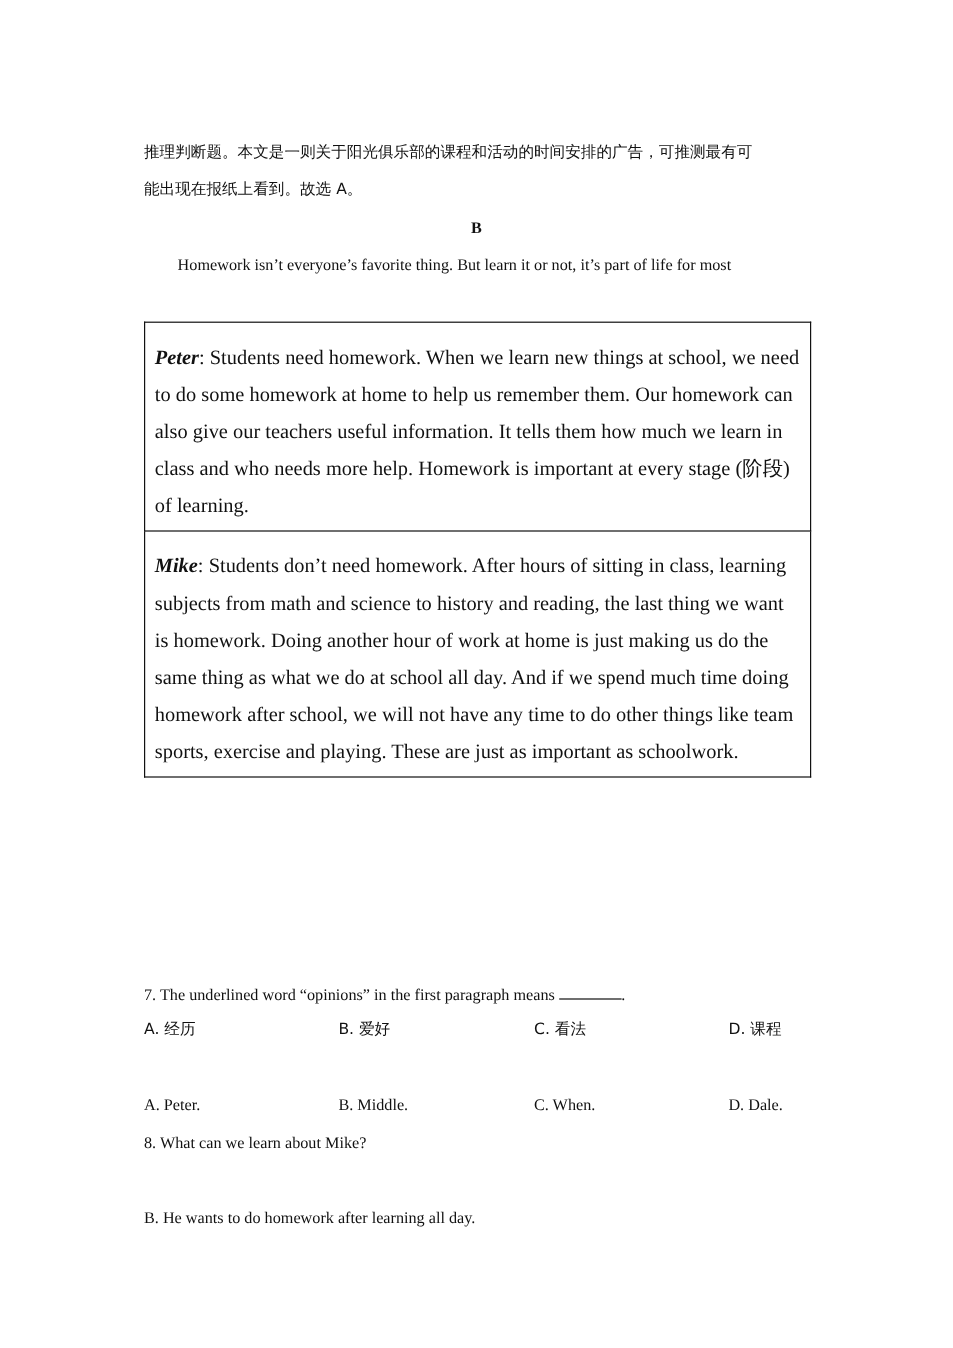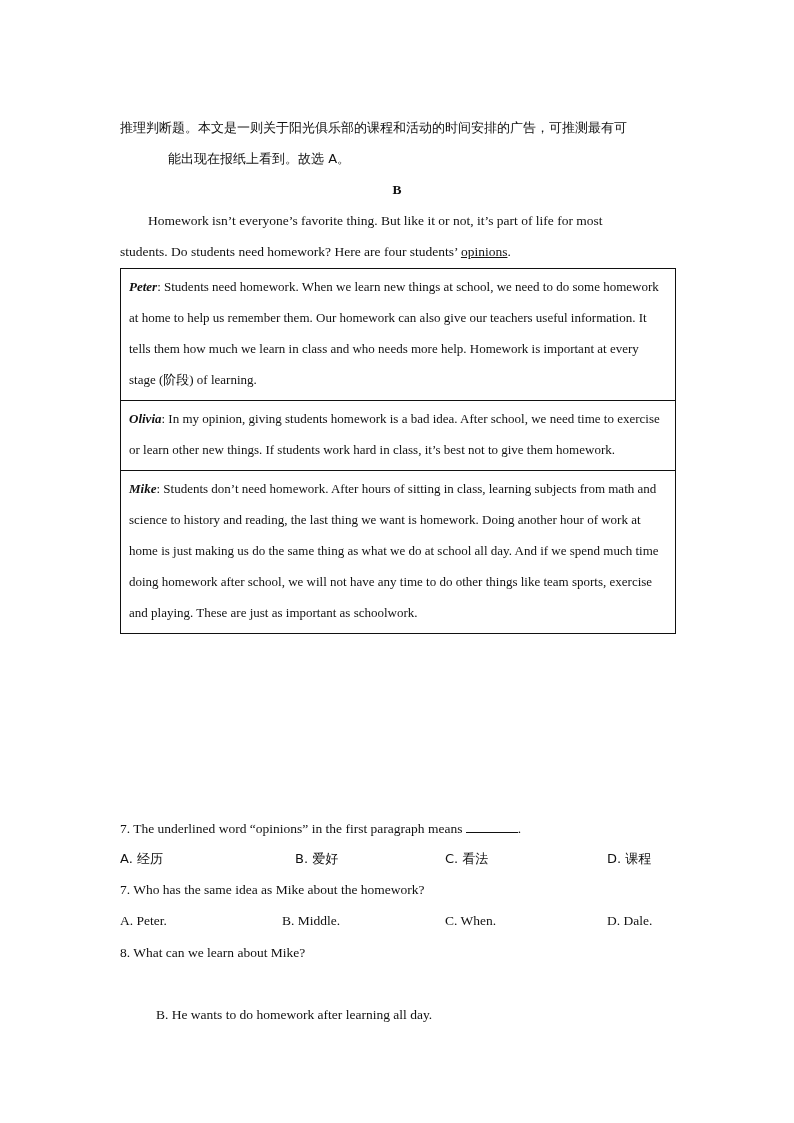--- a/index.html
+++ b/index.html
@@ -43,24 +43,24 @@
     .u { text-decoration: underline; }
     table.opinions {
       position: absolute;
       left: 120px;
       top: 252px;
       width: 556px;
       border-collapse: collapse;
     }
     table.opinions td {
       border: 1.3px solid #111;
-      padding: 2px 8px 5px 8px;
+      padding: 13px 8px 5px 8px;
       vertical-align: top;
       line-height: 31px;
-      font-size: 13px;
+      font-size: 17px;
     }
     .name {
       font-weight: bold;
       font-style: italic;
     }
     .opt {
       position: absolute;
       white-space: nowrap;
       line-height: 16px;
     }
@@ -71,49 +71,44 @@
       height: 12px;
       vertical-align: baseline;
     }
   </style>
 </head>
 <body>
 
 <div class="page">
 
   <div class="line cn" style="left:120px; top:104px;">推理判断题。本文是一则关于阳光俱乐部的课程和活动的时间安排的广告，可推测最有可</div>
-  <div class="line cn" style="left:120px; top:135px;margin-left:48px;">能出现在报纸上看到。故选 A。</div>
+  <div class="line cn" style="left:120px; top:135px;">能出现在报纸上看到。故选 A。</div>
 
   <div class="center-title">B</div>
 
-  <div class="line" style="left:148px; top:197px;">Homework isn’t everyone’s favorite thing. But like it or not, it’s part of life for most</div>
-  <div class="line" style="left:120px; top:228px;"><span>students. Do students need homework? Here are four students’ </span><span class="u">opinions</span><span>.</span></div>
+  <div class="line" style="left:148px; top:197px;">Homework isn’t everyone’s favorite thing. But learn it or not, it’s part of life for most</div>
 
   <table class="opinions">
     <tbody>
         <tr>
       <td><span class="name">Peter</span><span>: Students need homework. When we learn new things at school, we need to do some homework at home to help us remember them. Our homework can also give our teachers useful information. It tells them how much we learn in class and who needs more help. Homework is important at every stage (阶段) of learning.</span></td>
-    </tr>
-    <tr>
-      <td><span class="name">Olivia</span><span>: In my opinion, giving students homework is a bad idea. After school, we need time to exercise or learn other new things. If students work hard in class, it’s best not to give them homework.</span></td>
     </tr>
     <tr>
       <td><span class="name">Mike</span><span>: Students don’t need homework. After hours of sitting in class, learning subjects from math and science to history and reading, the last thing we want is homework. Doing another hour of work at home is just making us do the same thing as what we do at school all day. And if we spend much time doing homework after school, we will not have any time to do other things like team sports, exercise and playing. These are just as important as schoolwork.</span></td>
     </tr>
   </tbody>
     </table>
 
   <div class="line" style="left:120px; top:804px;"><span>7. The underlined word “opinions” in the first paragraph means </span><span class="blank"></span><span>.</span></div>
   <div class="opt cn" style="left:120px; top:835px;">A. 经历</div>
-  <div class="opt cn" style="left:282px; top:835px;margin-left:13px;">B. 爱好</div>
+  <div class="opt cn" style="left:282px; top:835px;">B. 爱好</div>
   <div class="opt cn" style="left:445px; top:835px;">C. 看法</div>
   <div class="opt cn" style="left:607px; top:835px;">D. 课程</div>
 
-  <div class="line" style="left:120px; top:866px;">7. Who has the same idea as Mike about the homework?</div>
   <div class="opt" style="left:120px; top:897px;">A. Peter.</div>
   <div class="opt" style="left:282px; top:897px;">B. Middle.</div>
   <div class="opt" style="left:445px; top:897px;">C. When.</div>
   <div class="opt" style="left:607px; top:897px;">D. Dale.</div>
 
   <div class="line" style="left:120px; top:929px;">8. What can we learn about Mike?</div>
-  <div class="opt" style="left:120px; top:991px;margin-left:36px;">B. He wants to do homework after learning all day.</div>
+  <div class="opt" style="left:120px; top:991px;">B. He wants to do homework after learning all day.</div>
 
 </div>
 
 </body></html>

